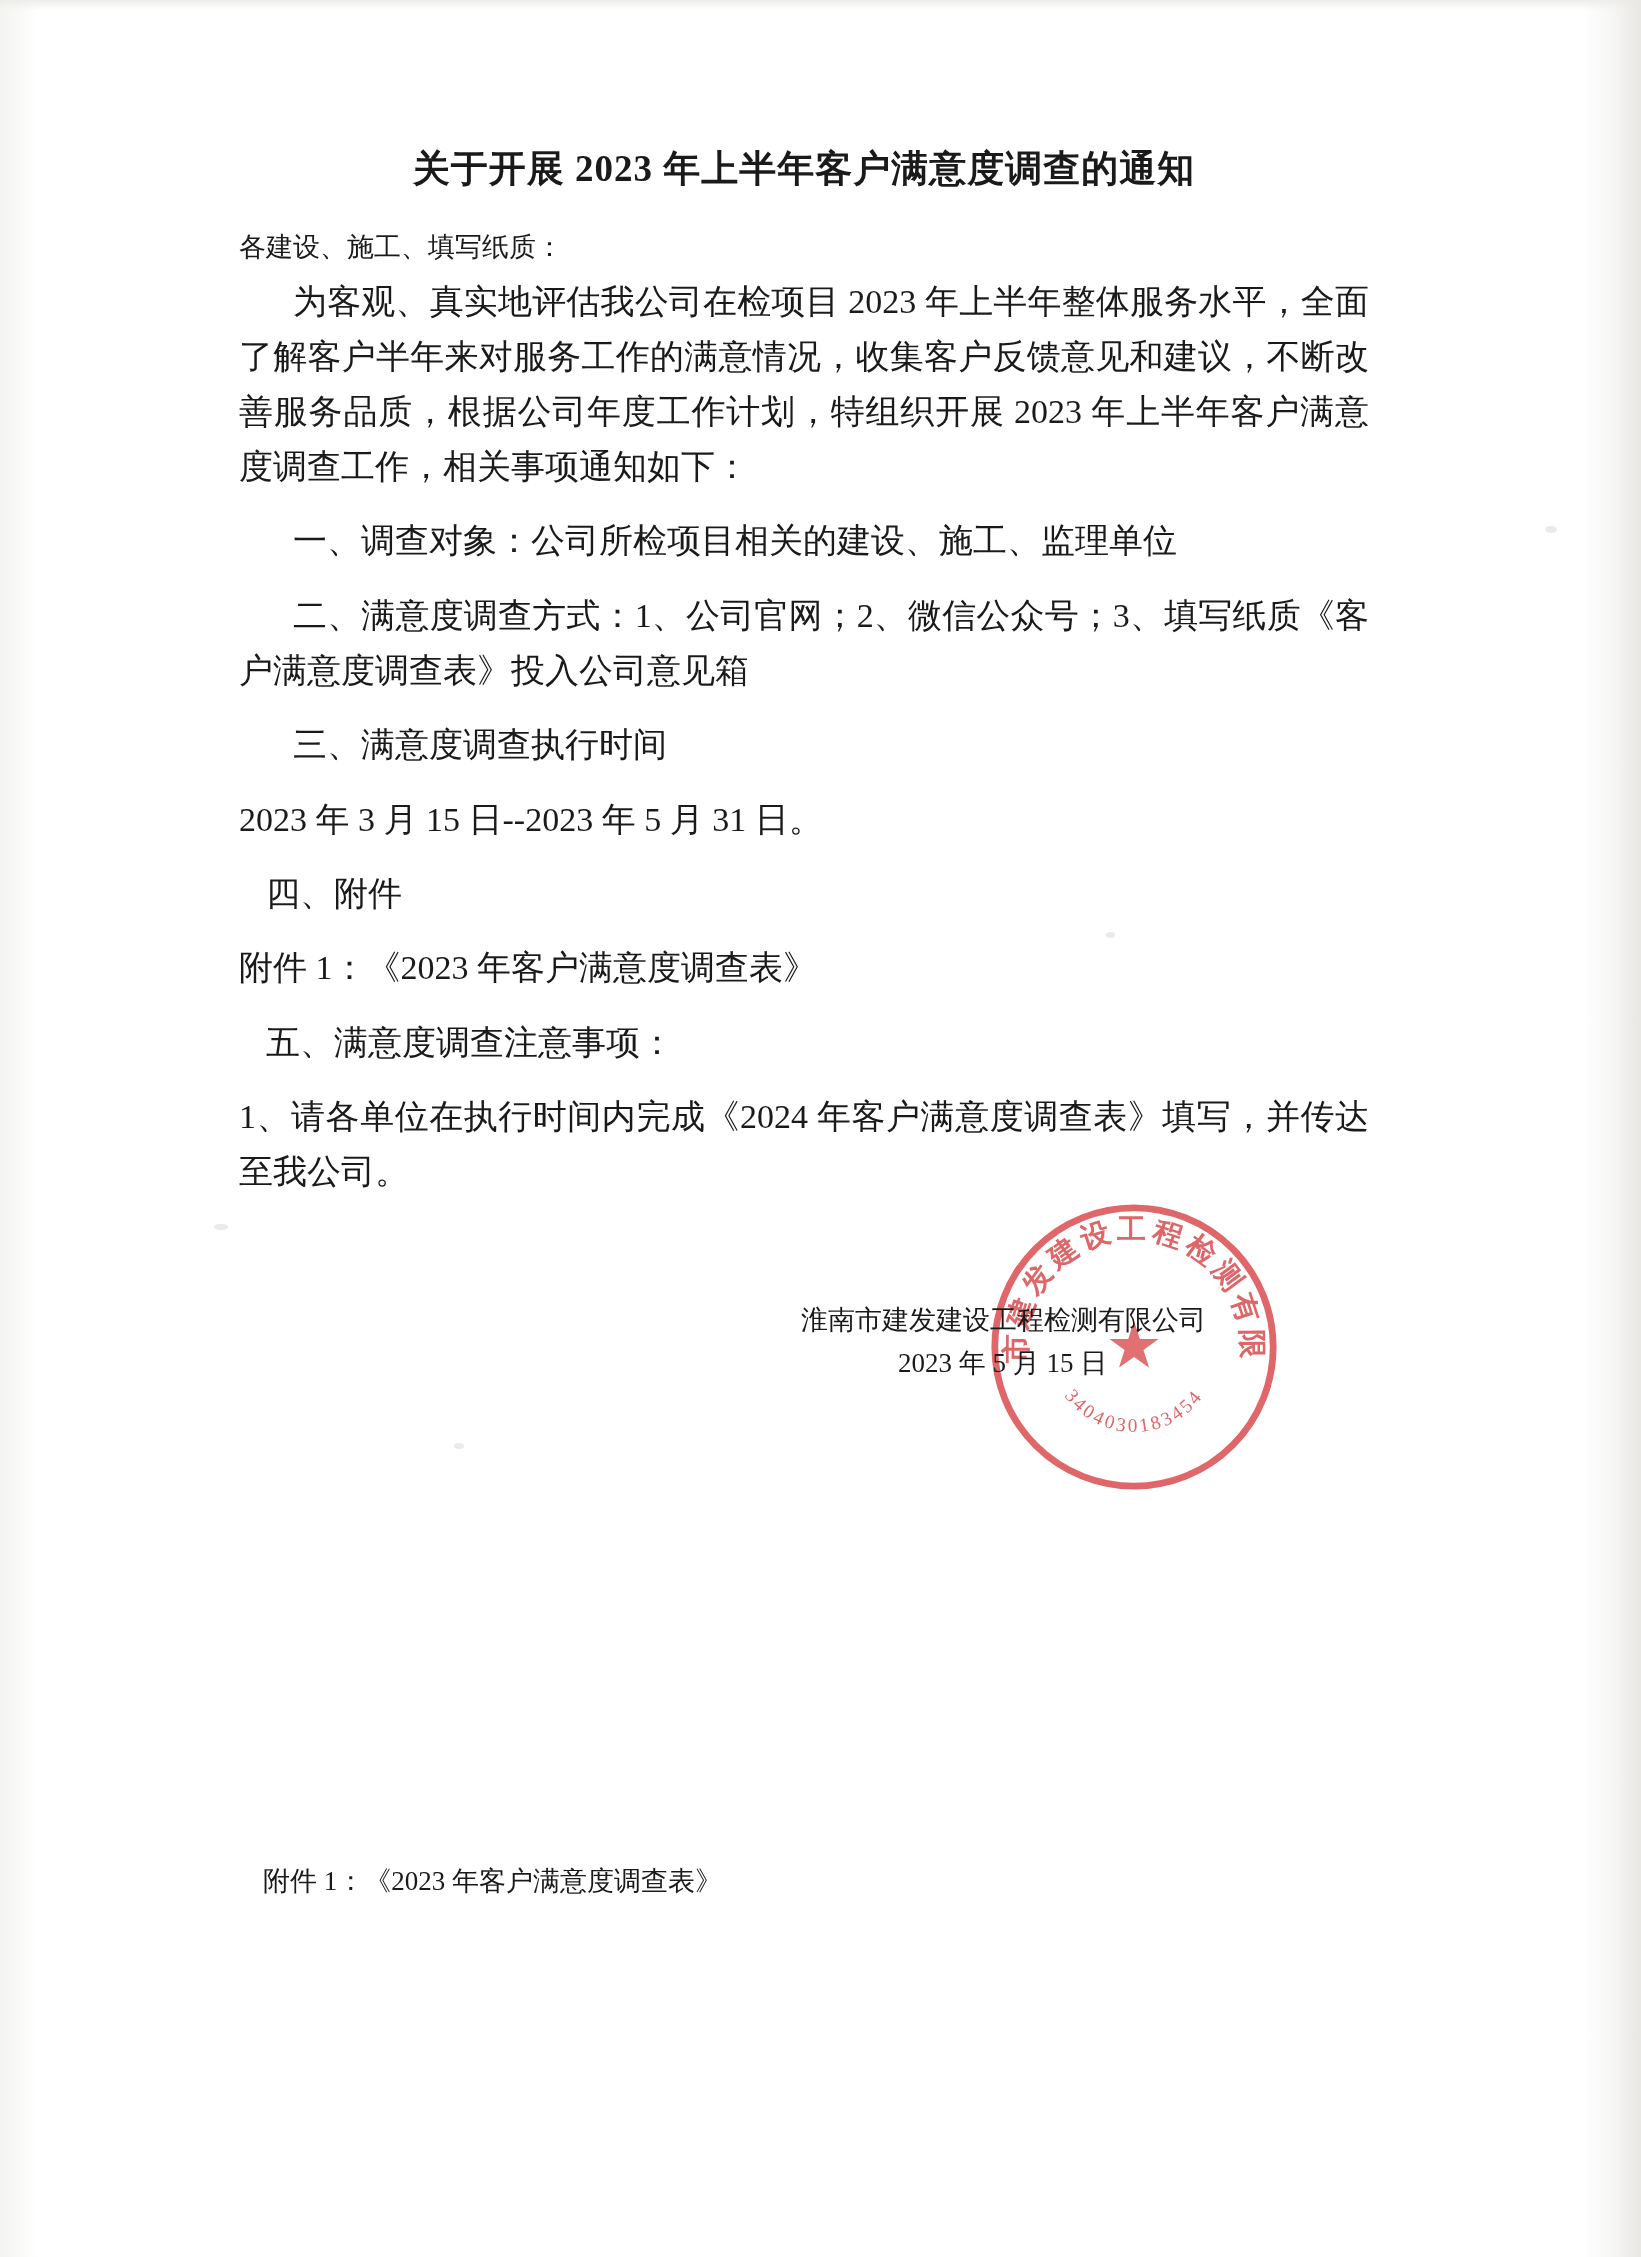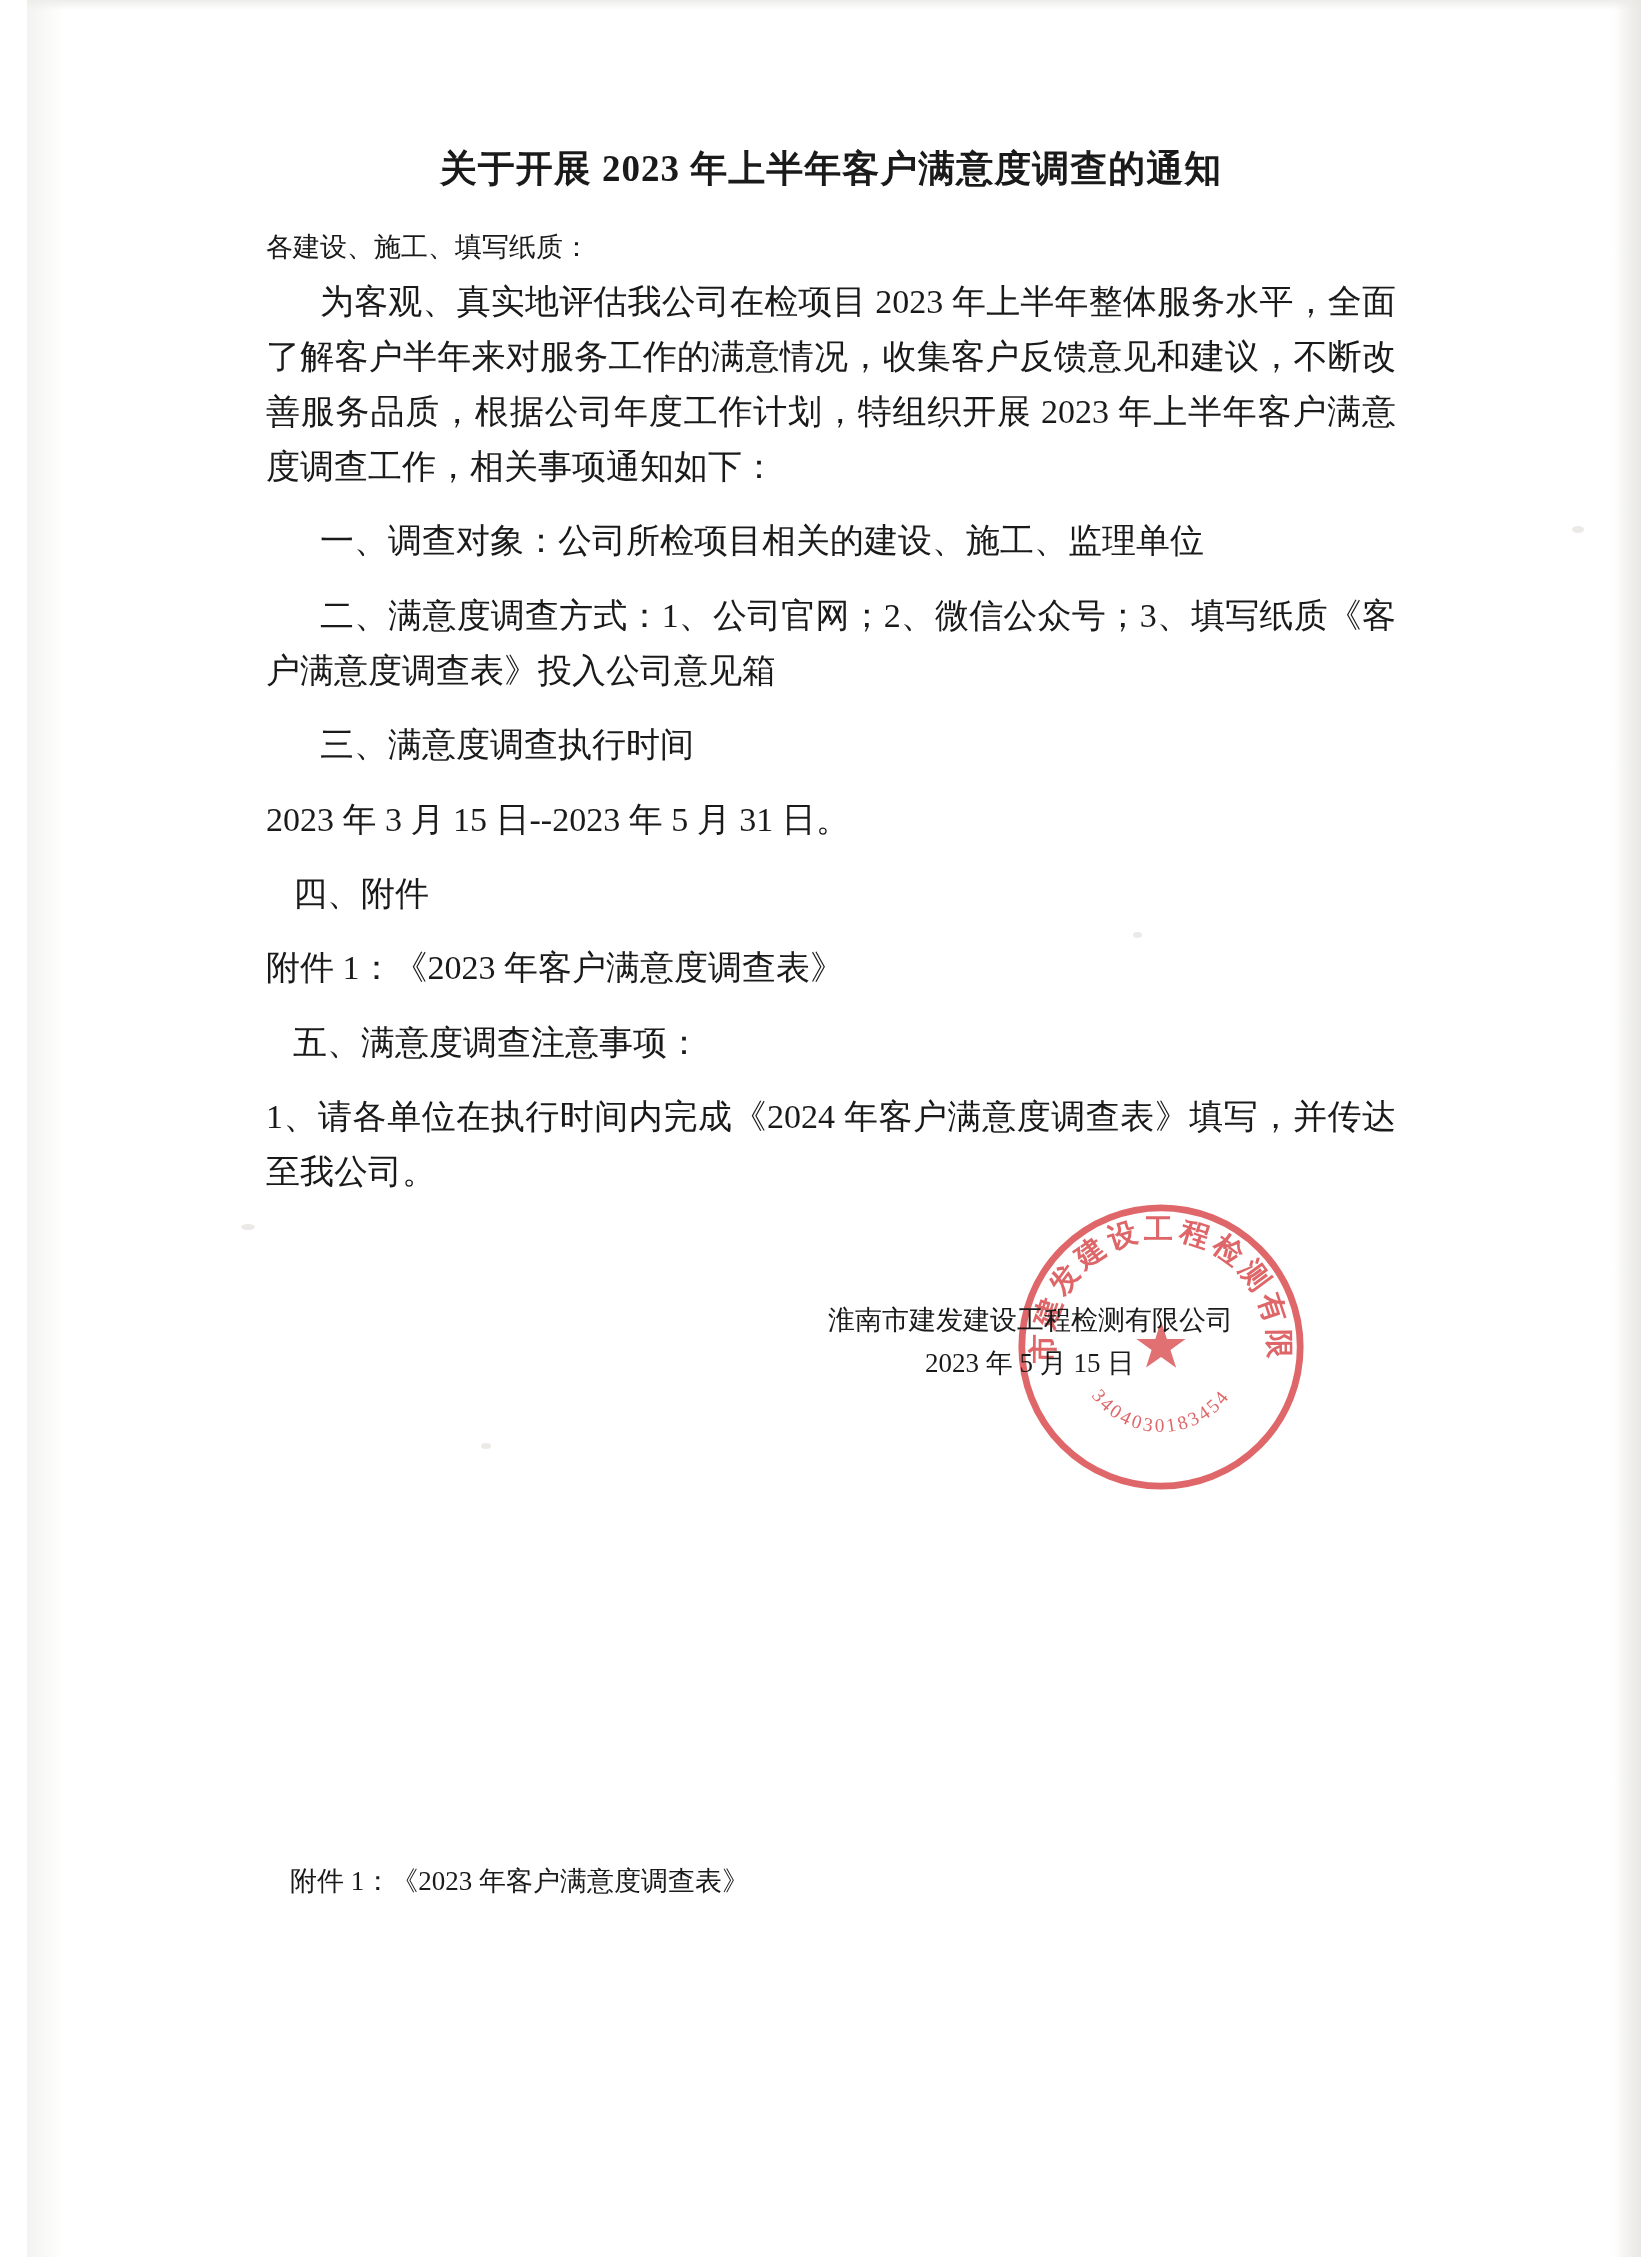--- a/index.html
+++ b/index.html
@@ -14,21 +14,20 @@
     font-family: "Liberation Serif", "DejaVu Serif", serif;
     color: #1a1a1a;
     overflow: hidden;
   }
   
   .page {
     position: absolute;
     inset: 0;
     background:
       linear-gradient(to right, #f3f3f1 0px, #ffffff 37px, #ffffff 1583px, #efeeec 1641px);
-    margin-left: 27px;
   }
   .scan-edge-top {
     position: absolute;
     left: 0; top: 0; right: 0; height: 9.7px;
     background: linear-gradient(to bottom, #ededea, rgba(255,255,255,0));
   }
   .scan-edge-right {
     position: absolute;
     right: 0; top: 0; bottom: 0; width: 25px;
     background: linear-gradient(to left, #e9e8e5, rgba(255,255,255,0));

